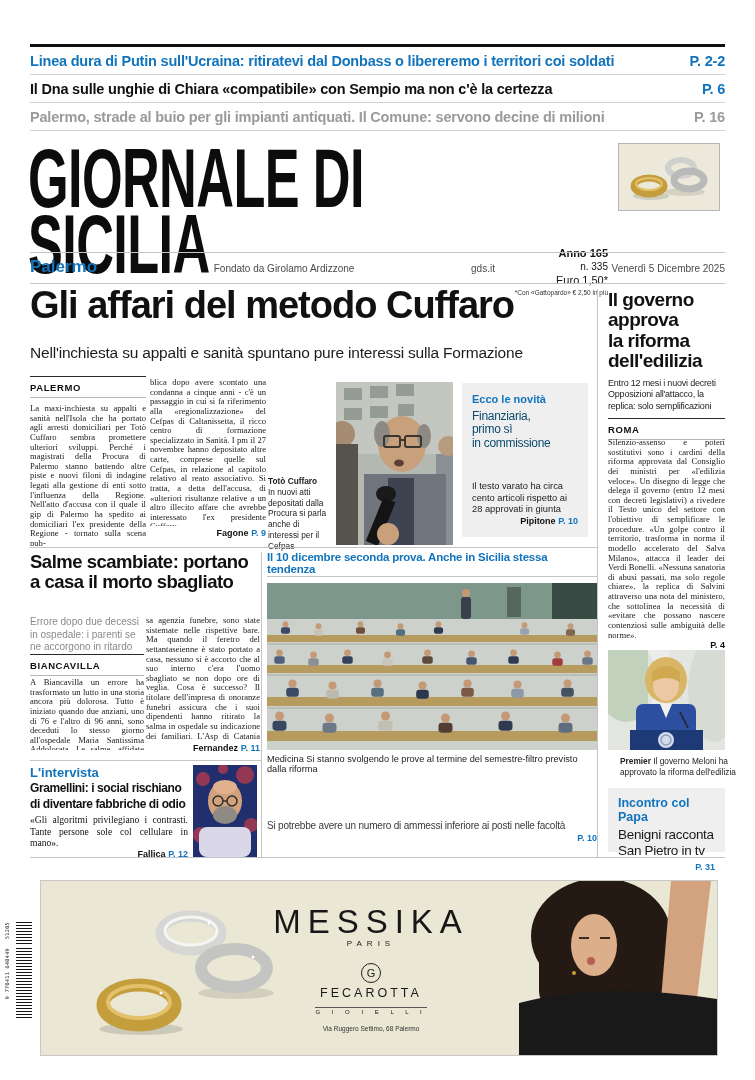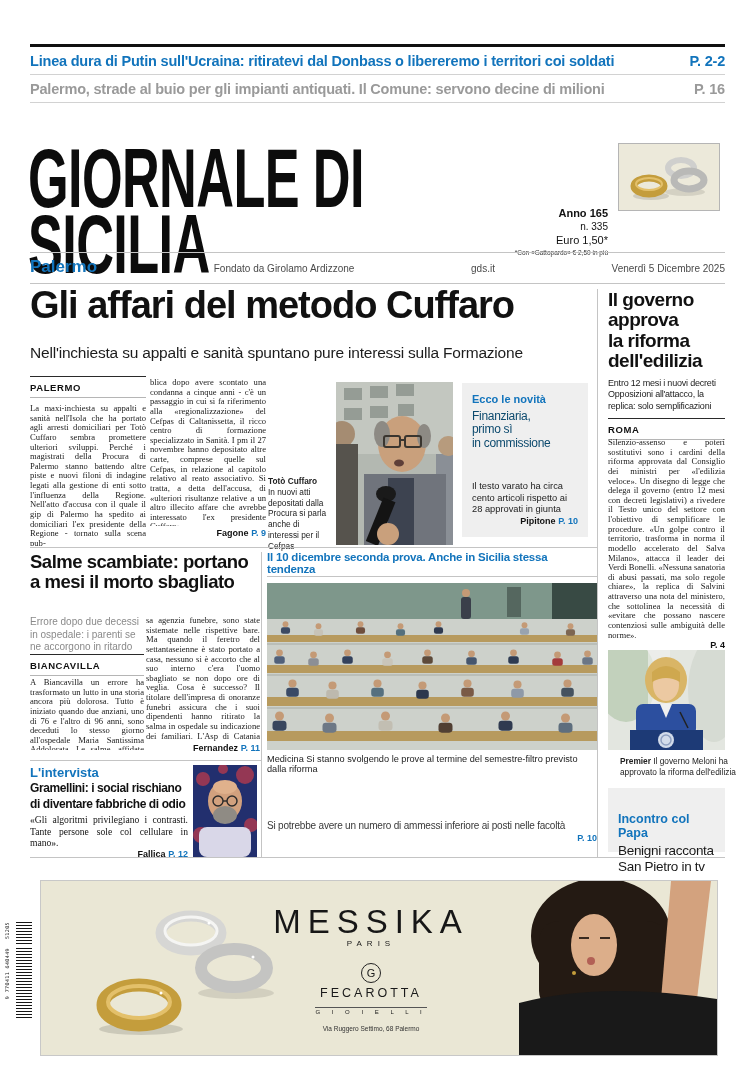--- a/index.html
+++ b/index.html
@@ -14,21 +14,21 @@
   .tophead{left:30px;top:47px;width:695px;}
   .tophead .row{display:flex;justify-content:space-between;align-items:baseline;
       padding:6px 0 5px;border-bottom:1px solid #d2d2d2;font-weight:bold;font-size:14.5px;letter-spacing:-0.2px;white-space:nowrap;}
   .tophead .pg{flex:none;margin-left:10px;}
   .c-blue{color:#1274bc;} .c-dark{color:#101010;} .c-gray{color:#9a9a9a;}
 
   
   .logo{left:28px;top:146px;font-size:83px;font-weight:bold;line-height:0.8;
         letter-spacing:-1px;transform:scaleX(0.63);transform-origin:left top;color:#0c0c0c;}
   .issue{left:430px;top:206px;width:178px;text-align:right;line-height:1.3;}
-  .issue .anno{font-weight:bold;font-size:11px;}
+  .issue .anno{font-weight:bold;font-size:11px;margin-top:40px;}
   .issue .num{font-size:10px;}
   .issue .euro{font-size:11px;}
   .issue .note{font-size:6.5px;color:#333;margin-top:1px;}
   .thumb{left:618px;top:143px;width:100px;height:66px;border:1px solid #b5b5b5;background:#ece9da;}
 
   
   .subhead{left:30px;top:257px;width:695px;display:flex;align-items:baseline;justify-content:space-between;}
   .subhead .ed{font-size:17px;font-weight:bold;color:#1274bc;}
   .subhead .sm{font-size:10px;color:#4a4a4a;}
 
@@ -74,21 +74,21 @@
   .int-body .serifbody{font-family:"Liberation Serif",serif;font-size:9.6px;line-height:1.2;text-align:justify;}
 
   
   .r-title{left:608px;top:290px;width:118px;font-size:19px;font-weight:bold;letter-spacing:-0.5px;line-height:1.07;}
   .r-sf{left:608px;top:378px;width:118px;font-size:9px;line-height:1.25;letter-spacing:-0.2px;color:#1c1c1c;}
   .r-kick{left:608px;top:418px;width:117px;}
   .r-body{left:608px;top:438px;width:117px;max-height:200px;overflow:hidden;}
   .r-pg{left:608px;top:640px;width:117px;text-align:right;font-size:9px;font-weight:bold;color:#111;}
   .r-capt{left:620px;top:756px;width:117px;}
   .papa{left:608px;top:788px;width:117px;height:64px;}
-  .papa .in{padding:24px 10px;}
+  .papa .in{padding:8px 10px;}
   .papa .title{font-size:13.5px;line-height:1.15;letter-spacing:-0.3px;margin-top:3px;color:#1a1a1a;}
   .papa .pg{text-align:right;font-size:9px;font-weight:bold;color:#1274bc;margin-top:4px;}
 
   
   .ad{left:40px;top:880px;width:678px;height:176px;border:1px solid #c8c8c8;box-sizing:border-box;}
   .ad svg{position:absolute;left:0;top:0;}
   .ad .brand{position:absolute;left:140px;top:22px;width:380px;text-align:center;
      font-size:33px;letter-spacing:7px;color:#171717;font-weight:400;}
   .ad .brandsub{position:absolute;left:140px;top:58px;width:380px;text-align:center;
      font-size:8px;letter-spacing:5px;color:#171717;}
@@ -109,20 +109,24 @@
 </head>
 <body>
 
 <div class="page">
 
   <div class="abs rule-dark" style="left:30px;top:44px;width:695px;height:3px;"></div>
   <div class="abs tophead">
     <div class="row c-blue">
       <span>Linea dura di Putin sull'Ucraina: ritiratevi dal Donbass o libereremo i territori coi soldati</span>
       <span class="pg">P. 2-2</span>
+    </div>
+    <div class="row c-dark">
+      <span>Il Dna sulle unghie di Chiara «compatibile» con Sempio ma non c'è la certezza</span>
+      <span class="pg c-blue">P.  6</span>
     </div>
     <div class="row c-gray">
       <span>Palermo, strade al buio per gli impianti antiquati. Il Comune: servono decine di milioni</span>
       <span class="pg">P. 16</span>
     </div>
   </div>
 
   <div class="abs logo">GIORNALE DI SICILIA</div>
   <div class="abs issue">
     <div class="anno">Anno 165</div>
@@ -218,21 +222,21 @@
         </div>
       </div>
     </div>
   </div>
 
   <div class="abs rule" style="left:30px;top:547px;width:567px;height:1px;"></div>
 
   <div class="abs rule" style="left:261px;top:552px;width:1px;height:305px;"></div>
 
   <div class="abs salme-h preline">Salme scambiate: portano
-a mesi il morto sbagliato</div>
+a casa il morto sbagliato</div>
   <div class="abs salme-sf">Errore dopo due decessi in ospedale: i parenti se ne accorgono in ritardo</div>
   <div class="abs kicker" style="left:30px;top:654px;width:114px;">BIANCAVILLA</div>
   <div class="abs serif" style="left:30px;top:678px;width:114px;height:72px;overflow:hidden;">A Biancavilla un errore ha trasformato un lutto in una storia ancora più dolorosa. Tutto è iniziato quando due anziani, uno di 76 e l'altro di 96 anni, sono deceduti lo stesso giorno all'ospedale Maria Santissima Addolorata. Le salme, affidate alla stes-</div>
   <div class="abs serif" style="left:146px;top:616px;width:114px;height:126px;overflow:hidden;">sa agenzia funebre, sono state sistemate nelle rispettive bare. Ma quando il feretro del settantaseienne è stato portato a casa, nessuno si è accorto che al suo interno c'era l'uomo sbagliato se non dopo ore di veglia. Cosa è successo? Il titolare dell'impresa di onoranze funebri assicura che i suoi dipendenti hanno ritirato la salma in ospedale su indicazione dei familiari. L'Asp di Catania spiega di non avere responsabilità.</div>
   <div class="abs byline" style="left:146px;top:743px;width:114px;">
     <span class="by">Fernandez</span>
     <span class="pg">P. 11</span>
   </div>
 
   <div class="abs med-strip">Il 10 dicembre seconda prova. Anche in Sicilia stessa tendenza</div>

